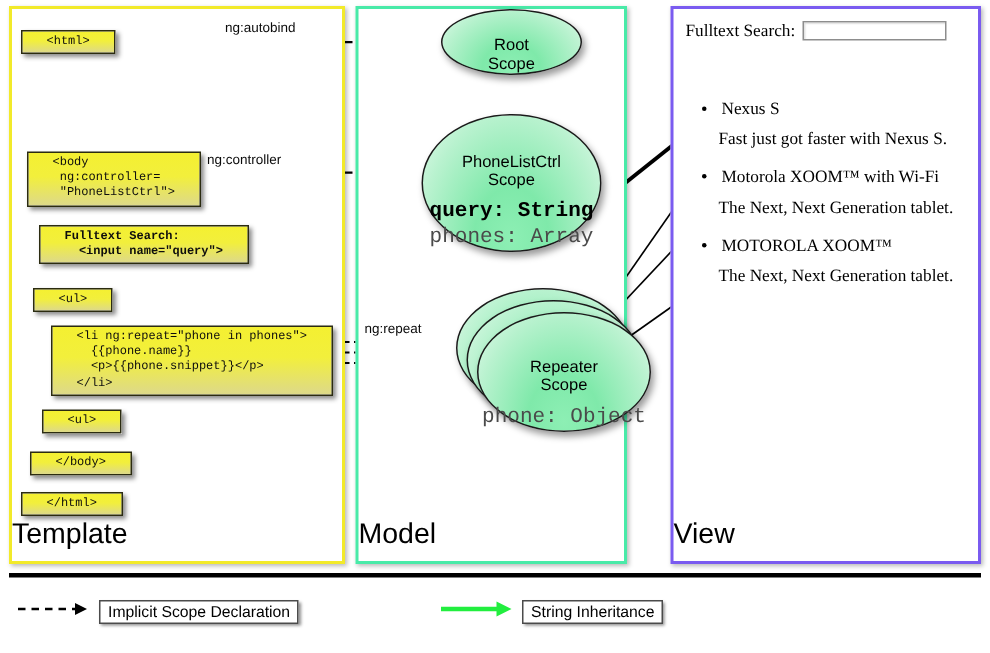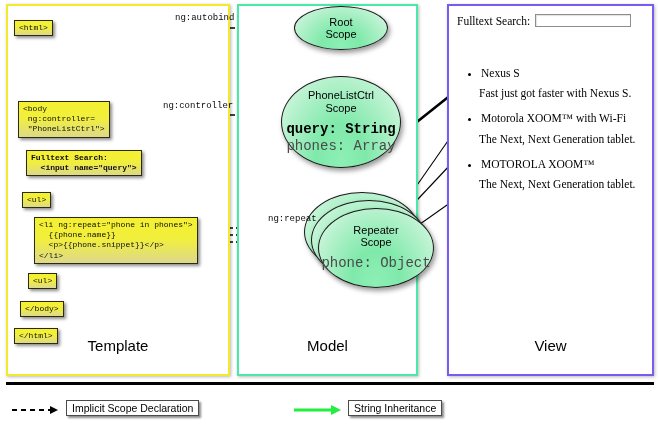--- a/index.html
+++ b/index.html
@@ -24,53 +24,52 @@
     background: #ffffff;
     border: 2px solid #000;
     box-shadow: 1px 1px 3px rgba(0,0,0,0.28);
   }
   #panel-template { left: 6px;   top: 4px;  width: 224px; height: 372px; border-color: #f2ea2a; }
   #panel-model    { left: 237px; top: 4px;  width: 181px; height: 372px; border-color: #49eaa8; }
   #panel-view     { left: 447px; top: 4px;  width: 207px; height: 372px; border-color: #7a5bf0; }
 
   .panel-label {
     position: absolute;
-    bottom: 20px; left: 0; width: 100%;
-    text-align: center;
-    font-size: 15px;
+    bottom: 6px; left: 0; width: 100%;
+    font-size: 19px;
     color: #000;
     font-family: "Liberation Sans", sans-serif;
   }
 
   
   .codebox {
     position: absolute;
     border: 1px solid #2b2b10;
     background: linear-gradient(to bottom, #f4f031 0%, #f2ef3c 45%, #ddd98a 100%);
     box-shadow: 2px 2px 3px rgba(0,0,0,0.45);
     font-family: "Liberation Mono", monospace;
     font-size: 8px;
     line-height: 1.28;
     color: #0d0d0d;
-    padding: 2px 4px;
+    padding: 2px 16px;
     white-space: pre;
   }
   .codebox.bold { font-weight: bold; }
 
   
   .scope {
     position: absolute;
     border: 1.4px solid #1a1a1a;
     border-radius: 50%;
     background: radial-gradient(ellipse at 50% 92%, #8defb4 0%, #7fe9aa 30%, #b9f2cf 72%, #e3faec 100%);
     box-shadow: 2px 3px 5px rgba(0,0,0,0.40);
     display: flex;
     flex-direction: column;
     align-items: center;
-    justify-content: center;
+    justify-content: flex-end;
     text-align: center;
     color: #000;
   }
   .scope .title {
     font-family: "Liberation Sans", sans-serif;
     font-size: 11px;
     line-height: 1.12;
   }
   .scope .props {
     margin-top: 7px;
@@ -121,43 +120,42 @@
   .phone-name { line-height: 1.15; }
   .phone-snippet {
     margin: 7px 0 12px -2px;
     font-size: 11.5px;
     line-height: 1.15;
   }
 
   
   .edge-label {
     position: absolute;
-    font-family: Liberation Mono, monospace;
+    font-family: Liberation Sans, sans-serif;
     font-size: 9px;
     color: #0b0b0b;
     white-space: nowrap;
-    margin-left: 25px;
   }
 
   
   #legend {
     position: absolute;
     left: 0; top: 382px;
     width: 660px; height: 53px;
   }
   .legend-rule {
     position: absolute;
     left: 6px; top: 0; width: 648px; height: 3px;
     background: #000;
   }
   .legend-item {
     position: absolute;
     top: 18px;
     display: flex;
-    align-items: flex-end;
+    align-items: flex-start;
     gap: 6px;
   }
   .legend-box {
     border: 1px solid #4b4b4b;
     background: #ffffff;
     box-shadow: 1.5px 1.5px 2px rgba(0,0,0,0.45);
     font-size: 10.5px;
     color: #000;
     padding: 1px 5px;
     font-family: "Liberation Sans", sans-serif;

